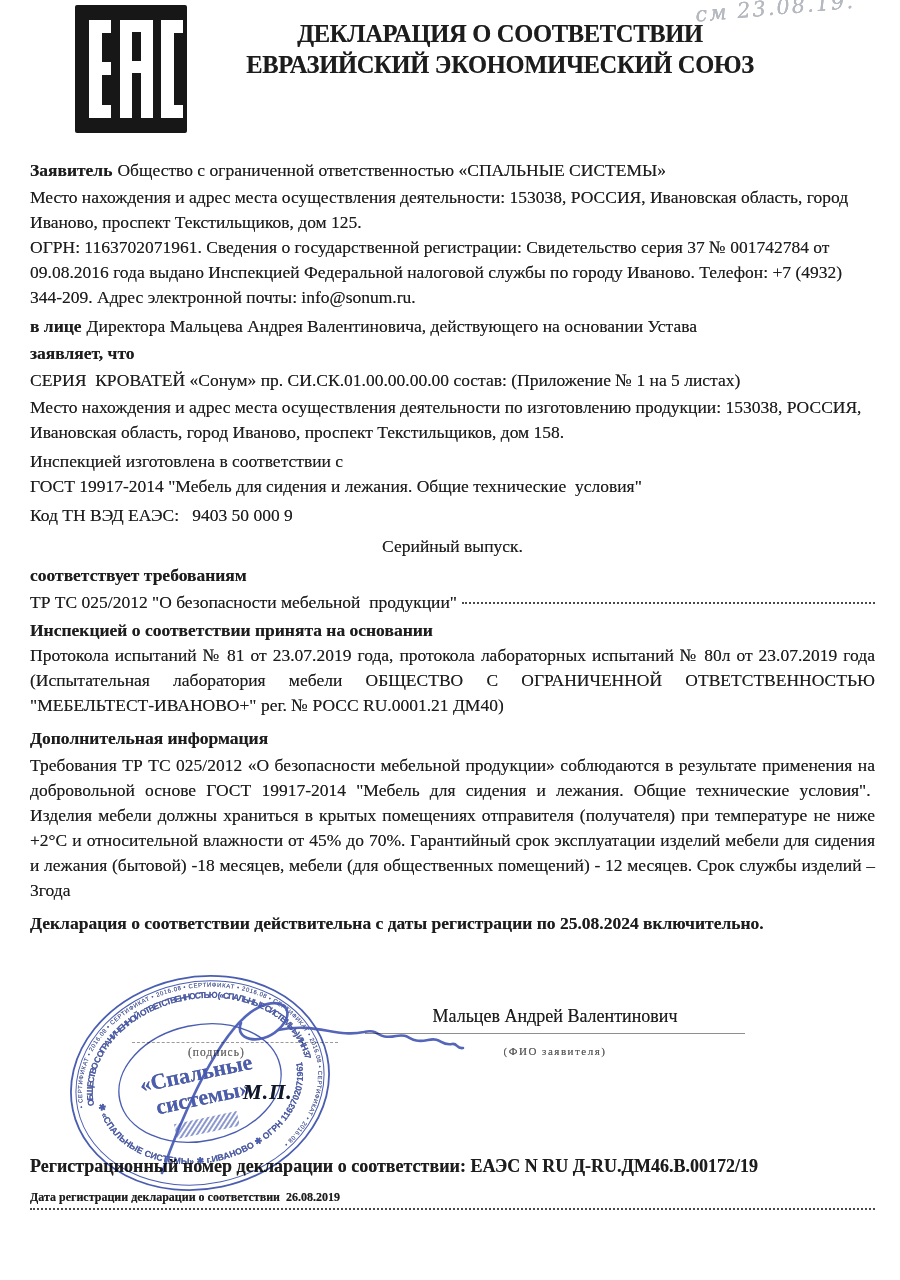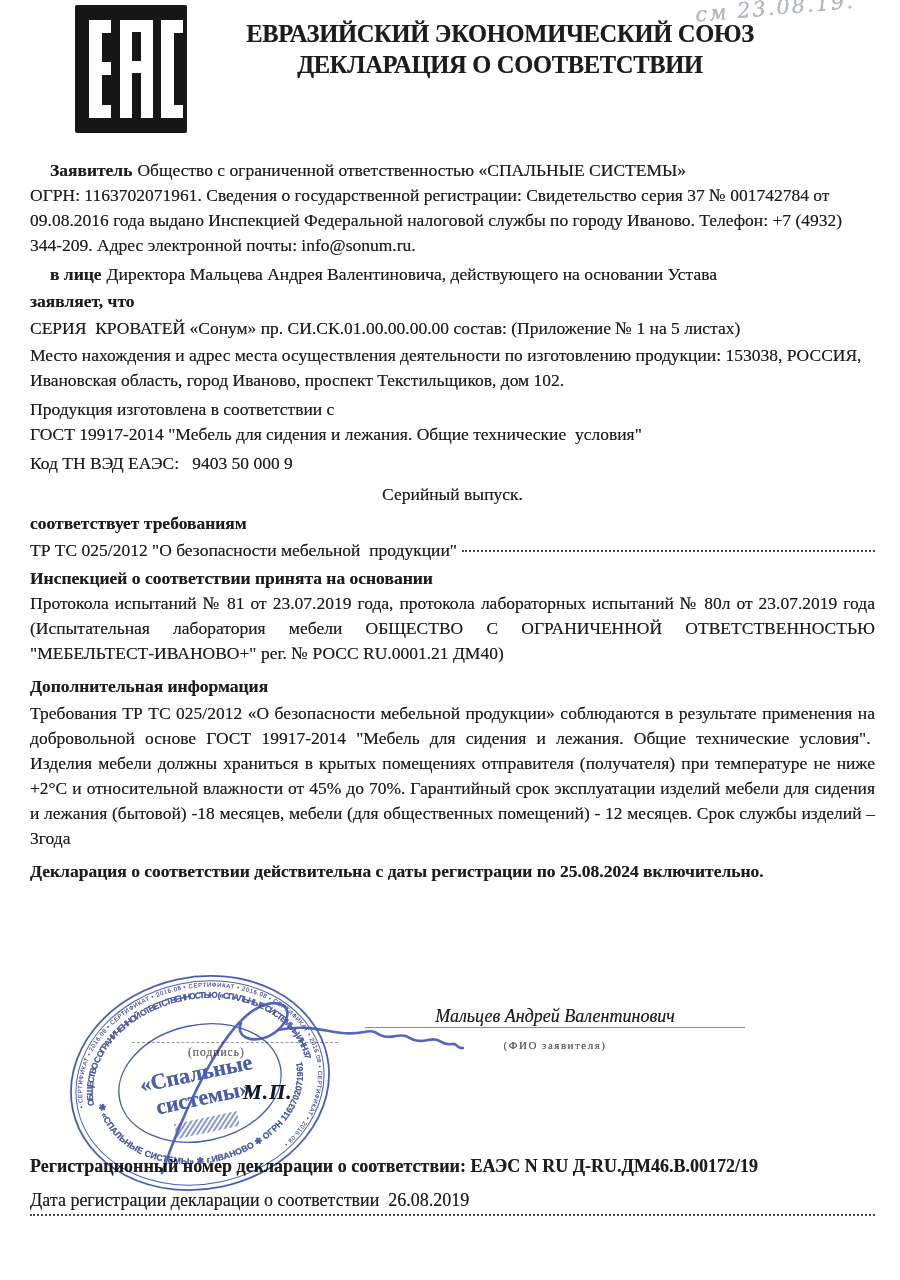--- a/index.html
+++ b/index.html
@@ -14,38 +14,38 @@
   .title-block { position:absolute; left:230px; top:18px; width:540px; text-align:center; }
   .title-line { font-size:24.5px; font-weight:bold; letter-spacing:-0.3px; line-height:31px; }
   .handwriting {
     position:absolute; left:695px; top:-6px; width:200px;
     font-style:italic; font-size:21px; color:#8d95a3; opacity:.65;
     transform:rotate(-5deg); letter-spacing:2px; font-family:"DejaVu Serif", serif;
   }
   
   .body-text { position:absolute; left:30px; top:158px; width:845px; }
   .para { font-size:17.5px; line-height:25px; margin:0; }
-  .para b.lead { margin-right:5px;margin-left:20px; }
+  .para b.lead { margin-right:5px; }
   .bold { font-weight:bold; }
   .just { text-align:justify; }
   .mt2{margin-top:2px;} .mt3{margin-top:3px;} .mt4{margin-top:4px;}
   .mt6{margin-top:6px;text-align:center;} .mt8{margin-top:8px;}
   .dotted-row { display:flex; align-items:baseline; }
   .dotted-fill { flex:1; margin-left:5px; border-bottom:2px dotted #4a4a4a; transform:translateY(-4px); }
   
   .sig-dash-line { position:absolute; left:132px; top:1042px; width:206px; border-top:1.4px dashed #9a9a9a; }
   .sign-caption { position:absolute; left:188px; top:1046px; font-size:11.5px; color:#6d6d6d; letter-spacing:1px; z-index:2; }
   .stamp { position:absolute; left:50px; top:968px; width:420px; height:240px; z-index:3; mix-blend-mode:multiply; opacity:.95; }
   .mp { position:absolute; left:243px; top:1080px; font-size:21px; font-weight:bold; color:#0f172a; z-index:4; letter-spacing:1px;font-style:italic; }
   .fio-block { position:absolute; left:365px; top:1006px; width:380px; z-index:1; }
-  .fio-name { font-size:18px; text-align:center; border-bottom:1.5px solid #8f8f8f;font-style:italic; }
+  .fio-name { font-size:18px; text-align:center; padding-bottom:6px; border-bottom:1.5px solid #8f8f8f; }
   .fio-caption { margin-top:11px; text-align:center; font-size:11px; color:#5e5e5e; letter-spacing:1.5px; }
   
   .reg-number { position:absolute; left:30px; top:1156px; width:845px; font-size:18px; font-weight:bold; z-index:2; }
-  .reg-date   { position:absolute; left:30px; top:1190px; width:845px; font-size:18px; font-weight:normal;
+  .reg-date   { position:absolute; left:30px; top:1190px; width:845px; font-size:12px; font-weight:bold;
                 border-bottom:2px dotted #4a4a4a; padding-bottom:3px; z-index:2; }
 </style>
 </head>
 <body>
 
 <div class="page">
 
   <svg class="eac-logo" viewBox="0 0 112 128" aria-hidden="true">
     <rect x="0" y="0" width="112" height="128" rx="2" fill="#171717"></rect>
 
@@ -58,34 +58,35 @@
     <rect x="66" y="15" width="12" height="98" fill="#fff"></rect>
     <rect x="45" y="15" width="33" height="12" fill="#fff"></rect>
     <rect x="57" y="56" width="9" height="12" fill="#fff"></rect>
 
     <rect x="86" y="15" width="13" height="98" fill="#fff"></rect>
     <rect x="99" y="15" width="9" height="13" fill="#fff"></rect>
     <rect x="99" y="100" width="9" height="13" fill="#fff"></rect>
   </svg>
 
   <div class="title-block">
+    <div class="title-line">ДЕКЛАРАЦИЯ О СООТВЕТСТВИИ</div>
     <div class="title-line">ЕВРАЗИЙСКИЙ ЭКОНОМИЧЕСКИЙ СОЮЗ</div>
-    <div class="title-line">ДЕКЛАРАЦИЯ О СООТВЕТСТВИИ</div>
   </div>
 
   <div class="handwriting">см 23.08.19.</div>
 
   <div class="body-text">
     <p class="para"><b class="lead">Заявитель</b><span>Общество с ограниченной ответственностью «СПАЛЬНЫЕ СИСТЕМЫ»</span></p>
+    <p class="para mt2">Место нахождения и адрес места осуществления деятельности: 153038, РОССИЯ, Ивановская область, город Иваново, проспект Текстильщиков, дом 125.</p>
     <p class="para">ОГРН: 1163702071961. Сведения о государственной регистрации: Свидетельство серия 37 № 001742784 от 09.08.2016 года выдано Инспекцией Федеральной налоговой службы по городу Иваново. Телефон: +7 (4932) 344-209. Адрес электронной почты: info@sonum.ru.</p>
     <p class="para mt4"><b class="lead">в лице</b><span>Директора Мальцева Андрея Валентиновича, действующего на основании Устава</span></p>
     <p class="para bold mt2">заявляет, что</p>
     <p class="para mt2">СЕРИЯ&nbsp; КРОВАТЕЙ «Сонум» пр. СИ.СК.01.00.00.00.00 состав: (Приложение № 1 на 5 листах)</p>
-    <p class="para mt2">Место нахождения и адрес места осуществления деятельности по изготовлению продукции: 153038, РОССИЯ, Ивановская область, город Иваново, проспект Текстильщиков, дом 102.</p>
-    <p class="para mt4">Продукция изготовлена в соответствии с</p>
+    <p class="para mt2">Место нахождения и адрес места осуществления деятельности по изготовлению продукции: 153038, РОССИЯ, Ивановская область, город Иваново, проспект Текстильщиков, дом 158.</p>
+    <p class="para mt4">Инспекцией изготовлена в соответствии с</p>
     <p class="para">ГОСТ 19917-2014 "Мебель для сидения и лежания. Общие технические&nbsp; условия"</p>
     <p class="para mt4">Код ТН ВЭД ЕАЭС:&nbsp;&nbsp; 9403 50 000 9</p>
     <p class="para mt6">Серийный выпуск.</p>
     <p class="para bold mt4">соответствует требованиям</p>
     <p class="para mt2 dotted-row">
         <span>ТР ТС 025/2012 "О безопасности мебельной&nbsp; продукции"</span>
         <span class="dotted-fill"></span>
       </p>
     <p class="para bold mt3">Инспекцией о соответствии принята на основании</p>
     <p class="para just">Протокола испытаний № 81 от 23.07.2019 года, протокола лабораторных испытаний № 80л от 23.07.2019 года (Испытательная лаборатория мебели ОБЩЕСТВО С ОГРАНИЧЕННОЙ ОТВЕТСТВЕННОСТЬЮ "МЕБЕЛЬТЕСТ-ИВАНОВО+" рег. № РОСС RU.0001.21 ДМ40)</p>

